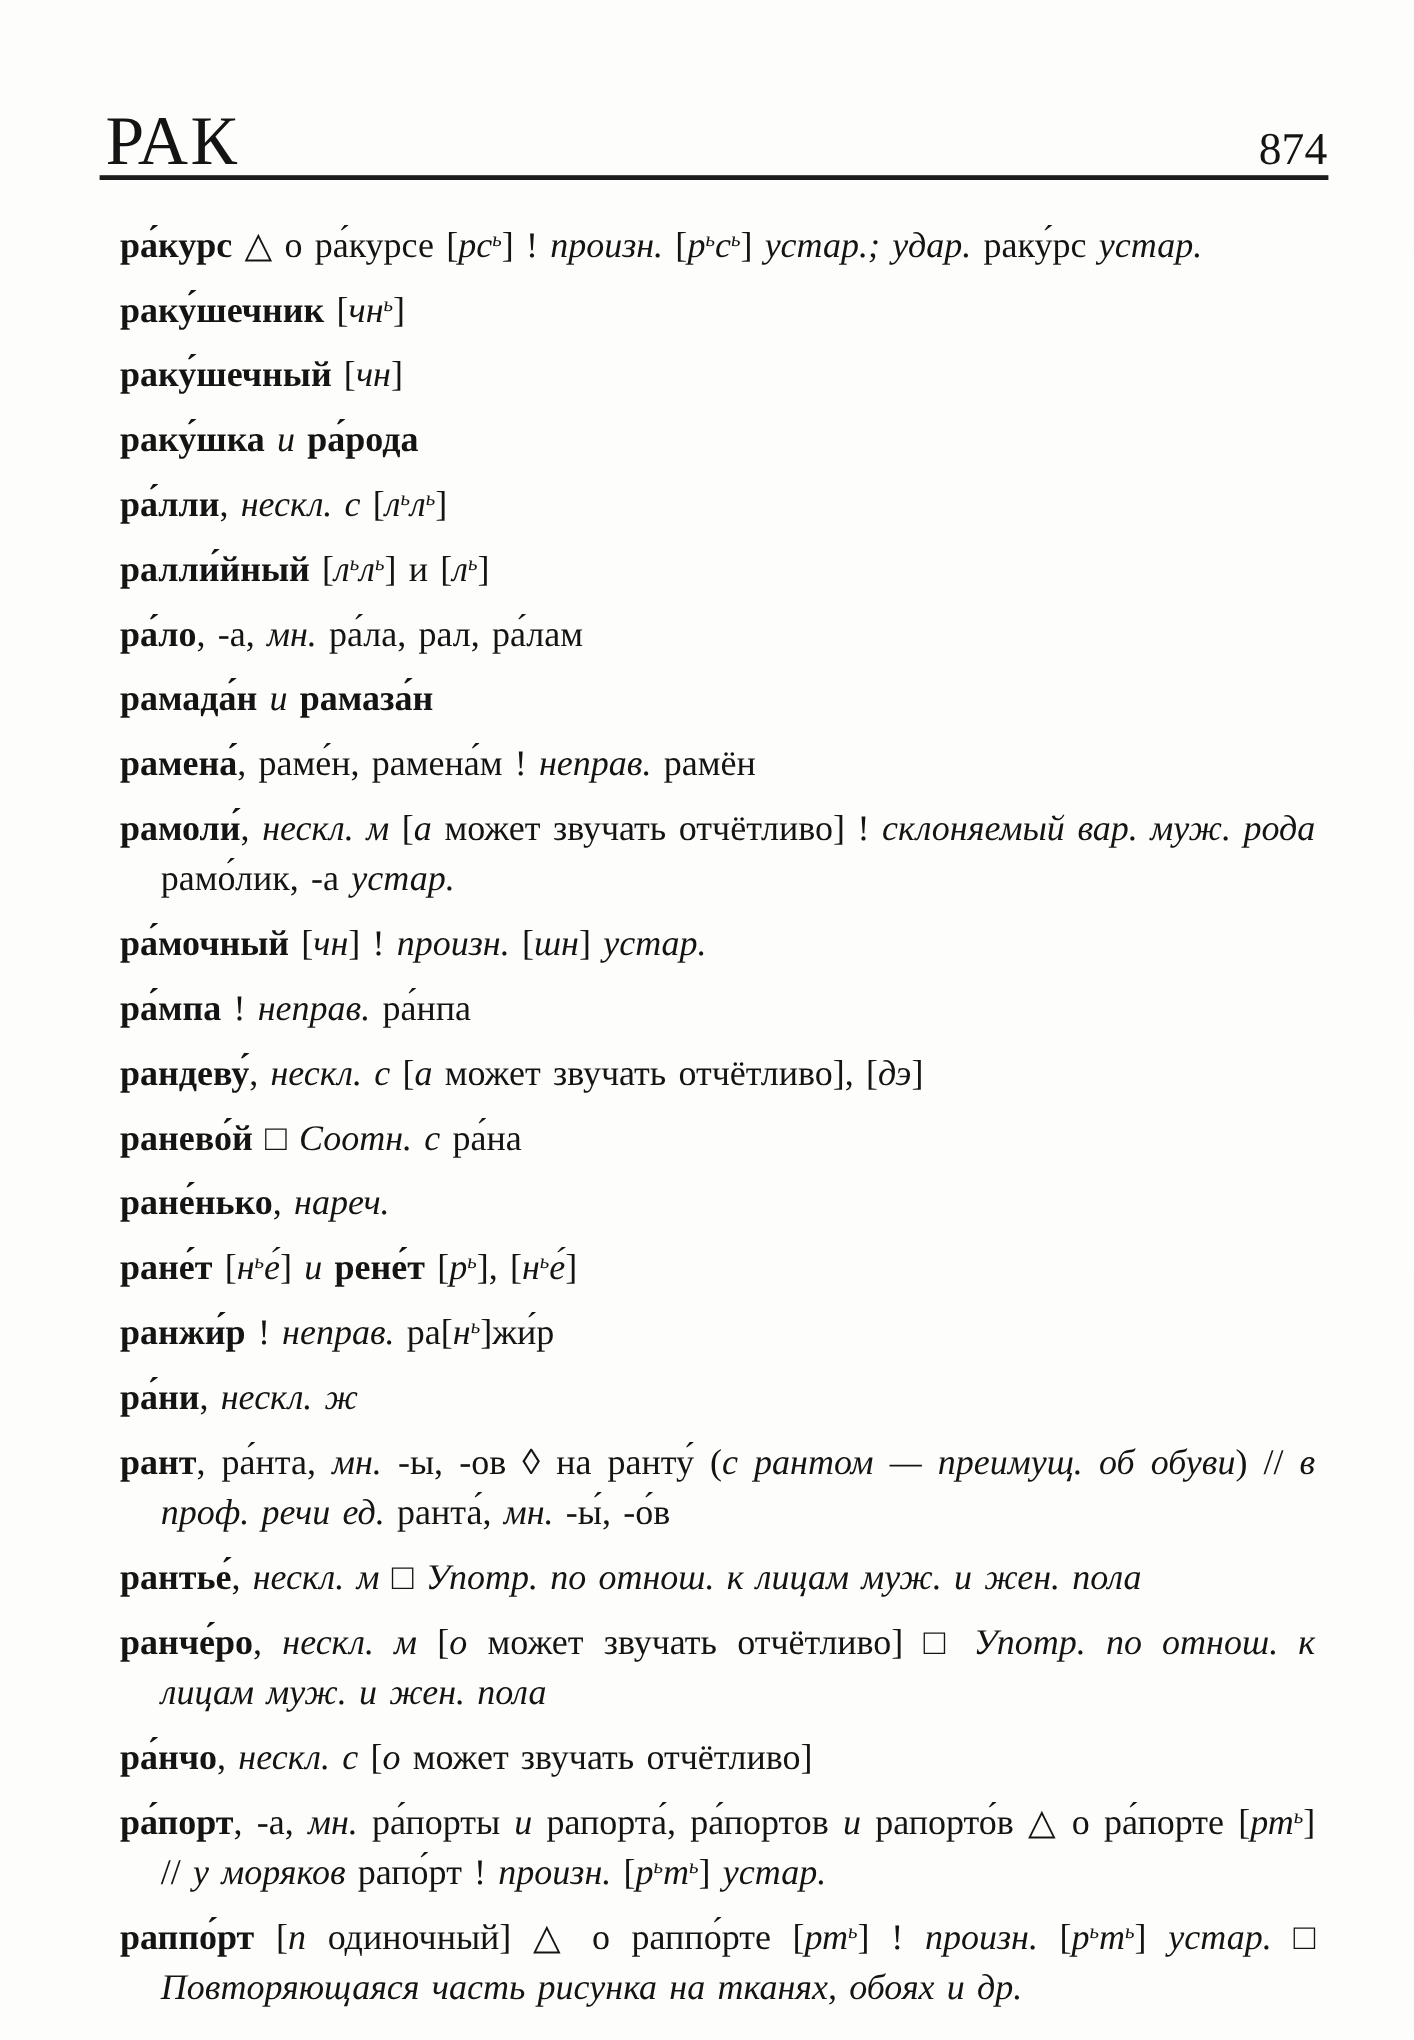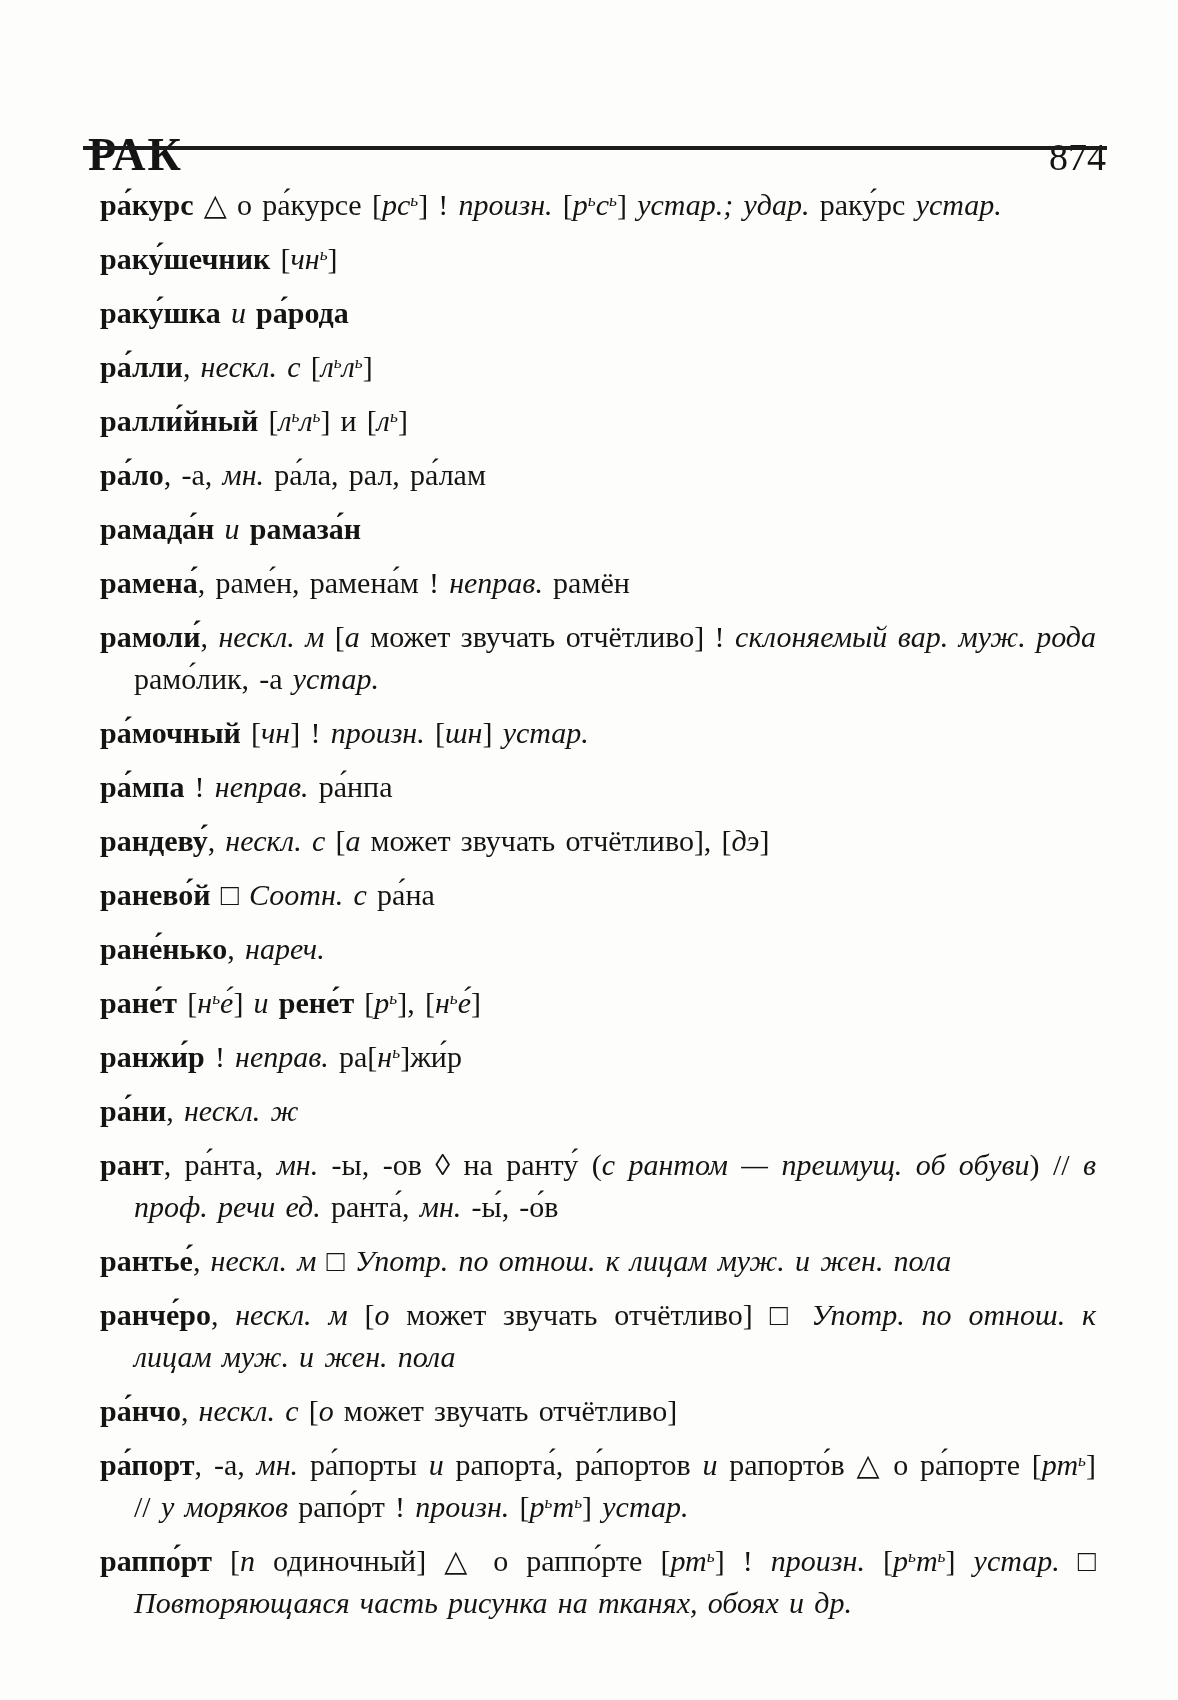--- a/index.html
+++ b/index.html
@@ -19,25 +19,24 @@
   .running-head {
     position: absolute;
     top: 84px;
     left: 88px;
     right: 72px;
     display: flex;
     justify-content: space-between;
     align-items: baseline;
   }
   .head-word {
-    font-weight: 700;
-    font-size: 46px;
+    font-weight: 400;
+    font-size: 58px;
     letter-spacing: 2px;
     font-stretch: condensed;
-    margin-top: 44px;
   }
   .page-number {
     font-size: 38px;
   }
   .head-rule {
     position: absolute;
     top: 146px;
     left: 83px;
     width: 1024px;
     height: 0;
@@ -74,20 +73,21 @@
 
 <div class="page">
   <div class="running-head">
     <span class="head-word">РАК</span>
     <span class="page-number">874</span>
   </div>
   <div class="head-rule"></div>
   <div class="entries">
       <p class="entry"><span class="seg-b">ра́курс</span><span class="seg-r"> △ о ра́курсе [</span><span class="seg-i">рс</span><span class="seg-s">ь</span><span class="seg-r">] ! </span><span class="seg-i">произн.</span><span class="seg-r"> [</span><span class="seg-i">р</span><span class="seg-s">ь</span><span class="seg-i">с</span><span class="seg-s">ь</span><span class="seg-r">] </span><span class="seg-i">устар.; удар.</span><span class="seg-r"> раку́рс </span><span class="seg-i">устар.</span></p>
       <p class="entry"><span class="seg-b">раку́шечник</span><span class="seg-r"> [</span><span class="seg-i">чн</span><span class="seg-s">ь</span><span class="seg-r">]</span></p>
+      <p class="entry"><span class="seg-b">раку́шечный</span><span class="seg-r"> [</span><span class="seg-i">чн</span><span class="seg-r">]</span></p>
       <p class="entry"><span class="seg-b">раку́шка</span><span class="seg-i"> и </span><span class="seg-b">ра́рода</span></p>
       <p class="entry"><span class="seg-b">ра́лли</span><span class="seg-r">, </span><span class="seg-i">нескл. с</span><span class="seg-r"> [</span><span class="seg-i">л</span><span class="seg-s">ь</span><span class="seg-i">л</span><span class="seg-s">ь</span><span class="seg-r">]</span></p>
       <p class="entry"><span class="seg-b">ралли́йный</span><span class="seg-r"> [</span><span class="seg-i">л</span><span class="seg-s">ь</span><span class="seg-i">л</span><span class="seg-s">ь</span><span class="seg-r">] и [</span><span class="seg-i">л</span><span class="seg-s">ь</span><span class="seg-r">]</span></p>
       <p class="entry"><span class="seg-b">ра́ло</span><span class="seg-r">, -а, </span><span class="seg-i">мн.</span><span class="seg-r"> ра́ла, рал, ра́лам</span></p>
       <p class="entry"><span class="seg-b">рамада́н</span><span class="seg-i"> и </span><span class="seg-b">рамаза́н</span></p>
       <p class="entry"><span class="seg-b">рамена́</span><span class="seg-r">, раме́н, рамена́м ! </span><span class="seg-i">неправ.</span><span class="seg-r"> рамён</span></p>
       <p class="entry"><span class="seg-b">рамоли́</span><span class="seg-r">, </span><span class="seg-i">нескл. м</span><span class="seg-r"> [</span><span class="seg-i">а</span><span class="seg-r"> может звучать отчётливо] ! </span><span class="seg-i">склоняемый вар. муж. рода</span><span class="seg-r"> рамо́лик, -а </span><span class="seg-i">устар.</span></p>
       <p class="entry"><span class="seg-b">ра́мочный</span><span class="seg-r"> [</span><span class="seg-i">чн</span><span class="seg-r">] ! </span><span class="seg-i">произн.</span><span class="seg-r"> [</span><span class="seg-i">шн</span><span class="seg-r">] </span><span class="seg-i">устар.</span></p>
       <p class="entry"><span class="seg-b">ра́мпа</span><span class="seg-r"> ! </span><span class="seg-i">неправ.</span><span class="seg-r"> ра́нпа</span></p>
       <p class="entry"><span class="seg-b">рандеву́</span><span class="seg-r">, </span><span class="seg-i">нескл. с</span><span class="seg-r"> [</span><span class="seg-i">а</span><span class="seg-r"> может звучать отчётливо], [</span><span class="seg-i">дэ</span><span class="seg-r">]</span></p>

